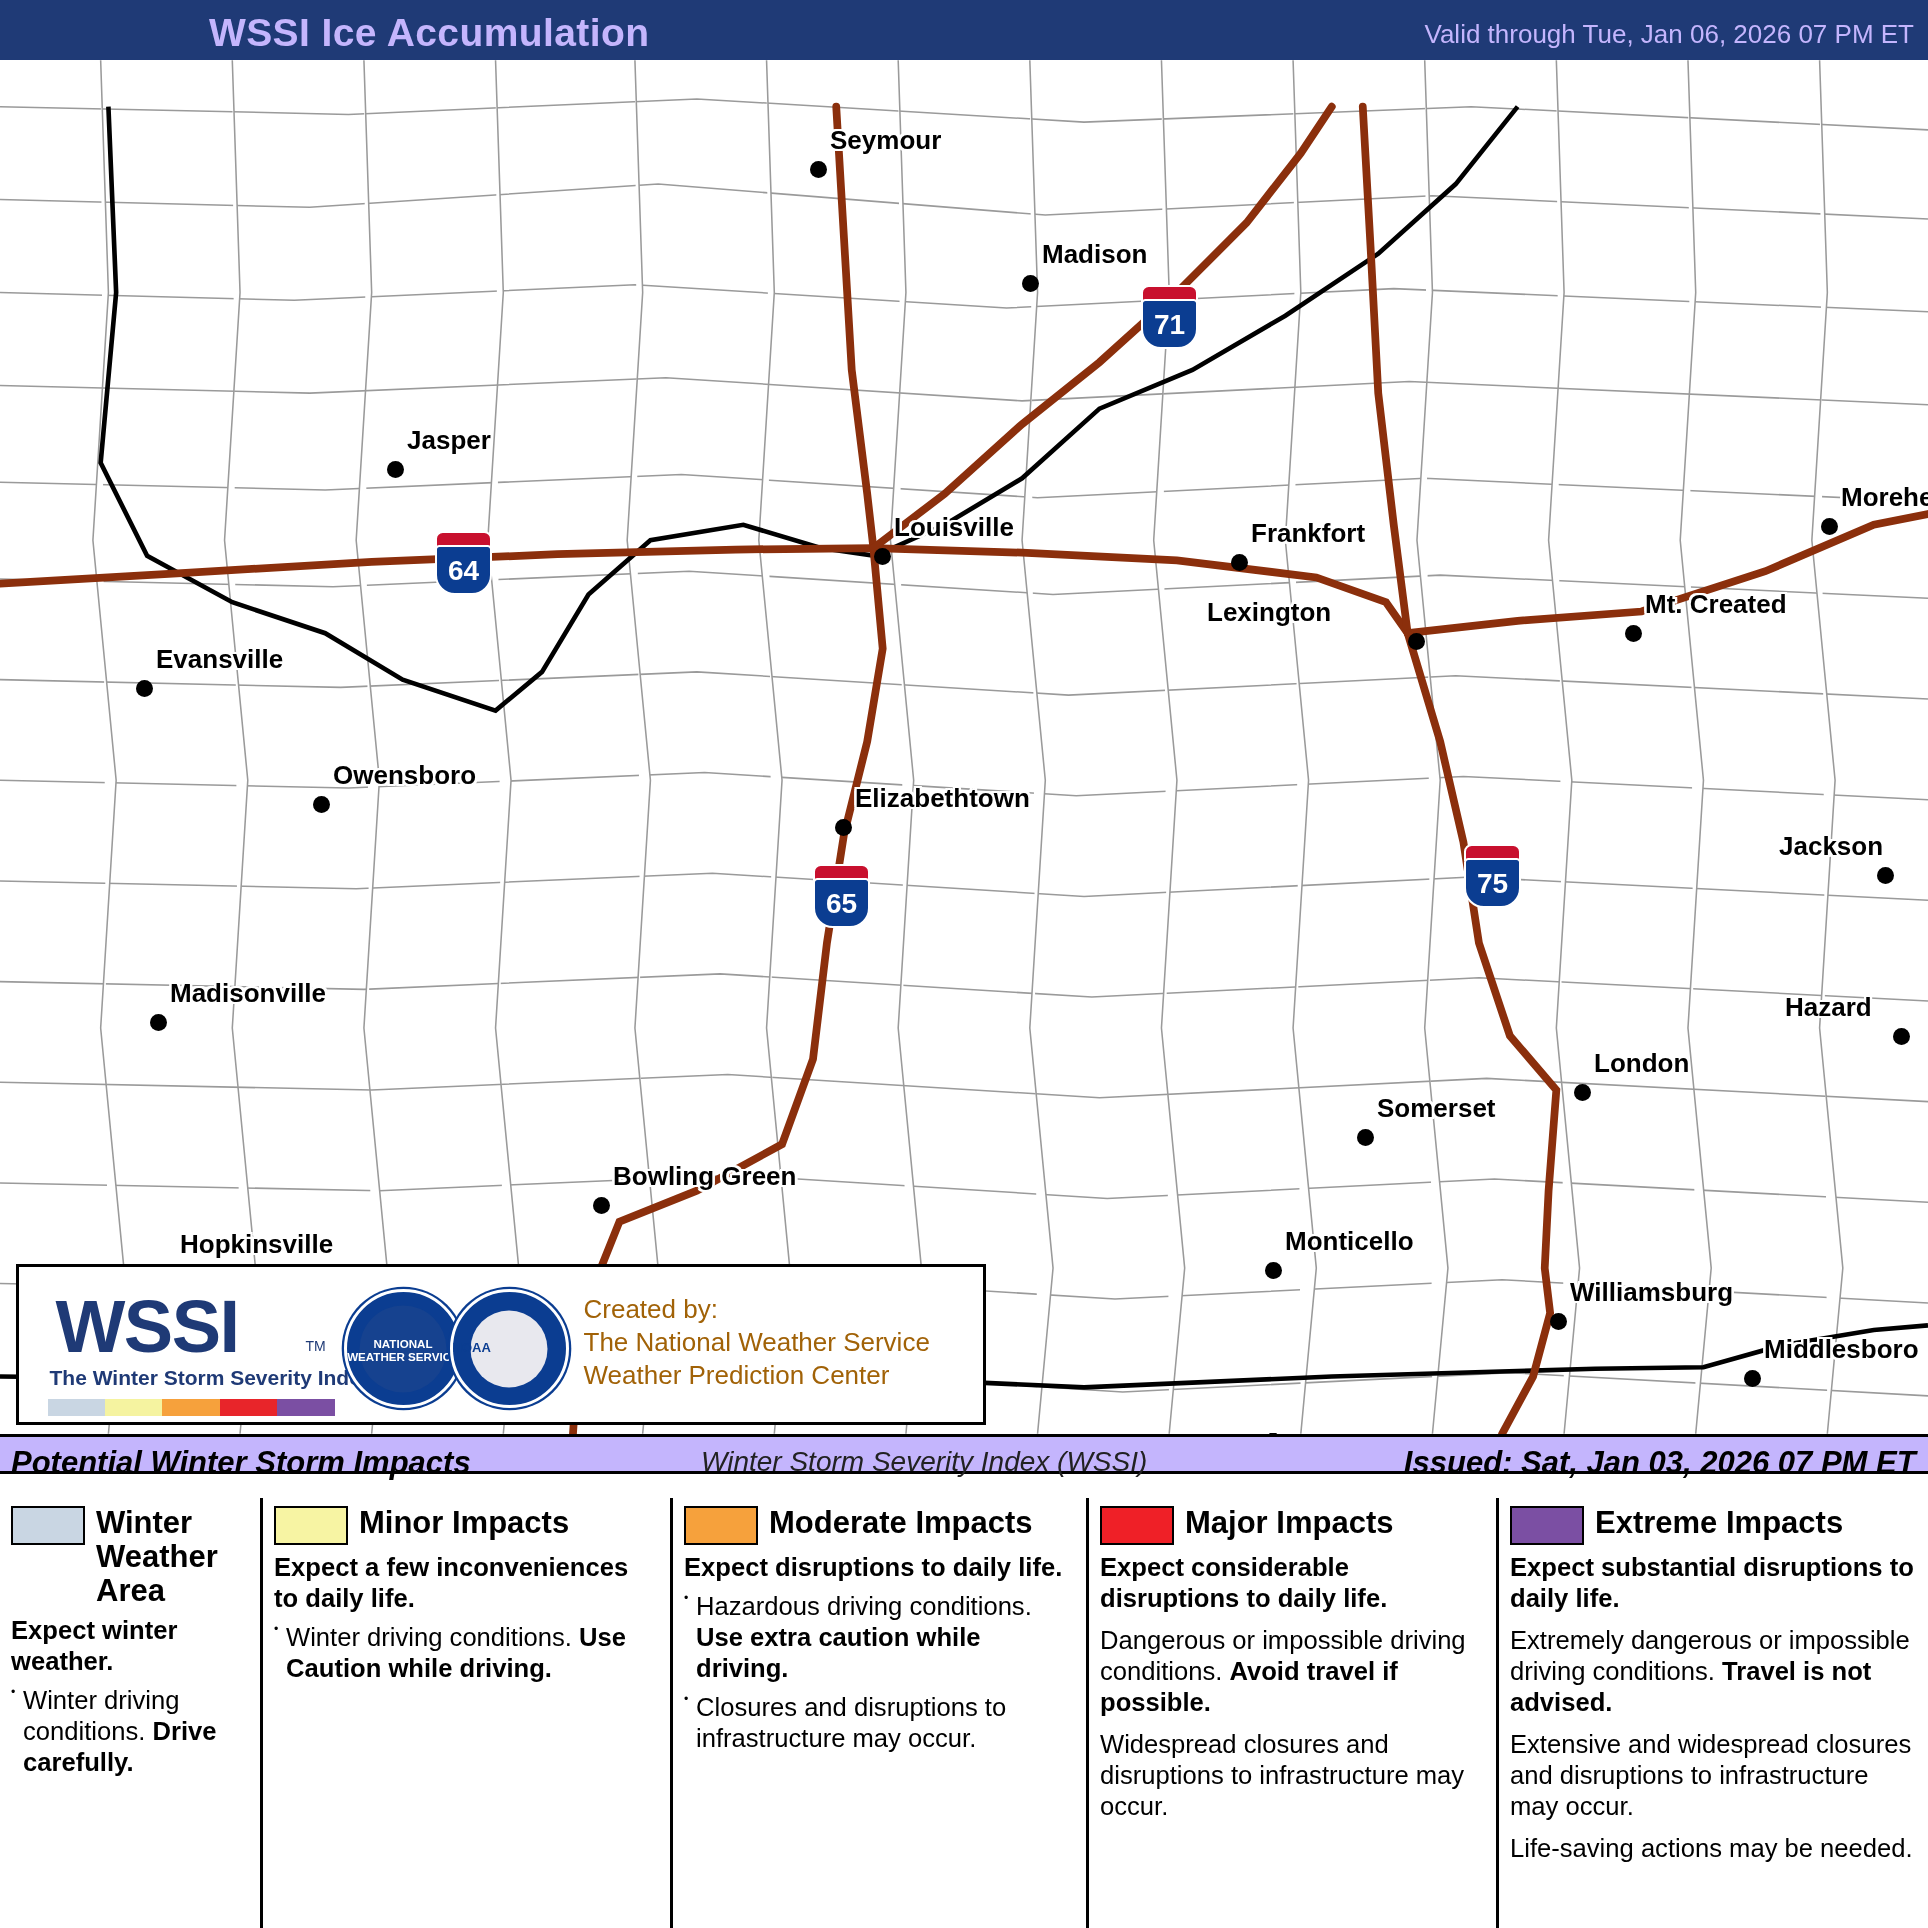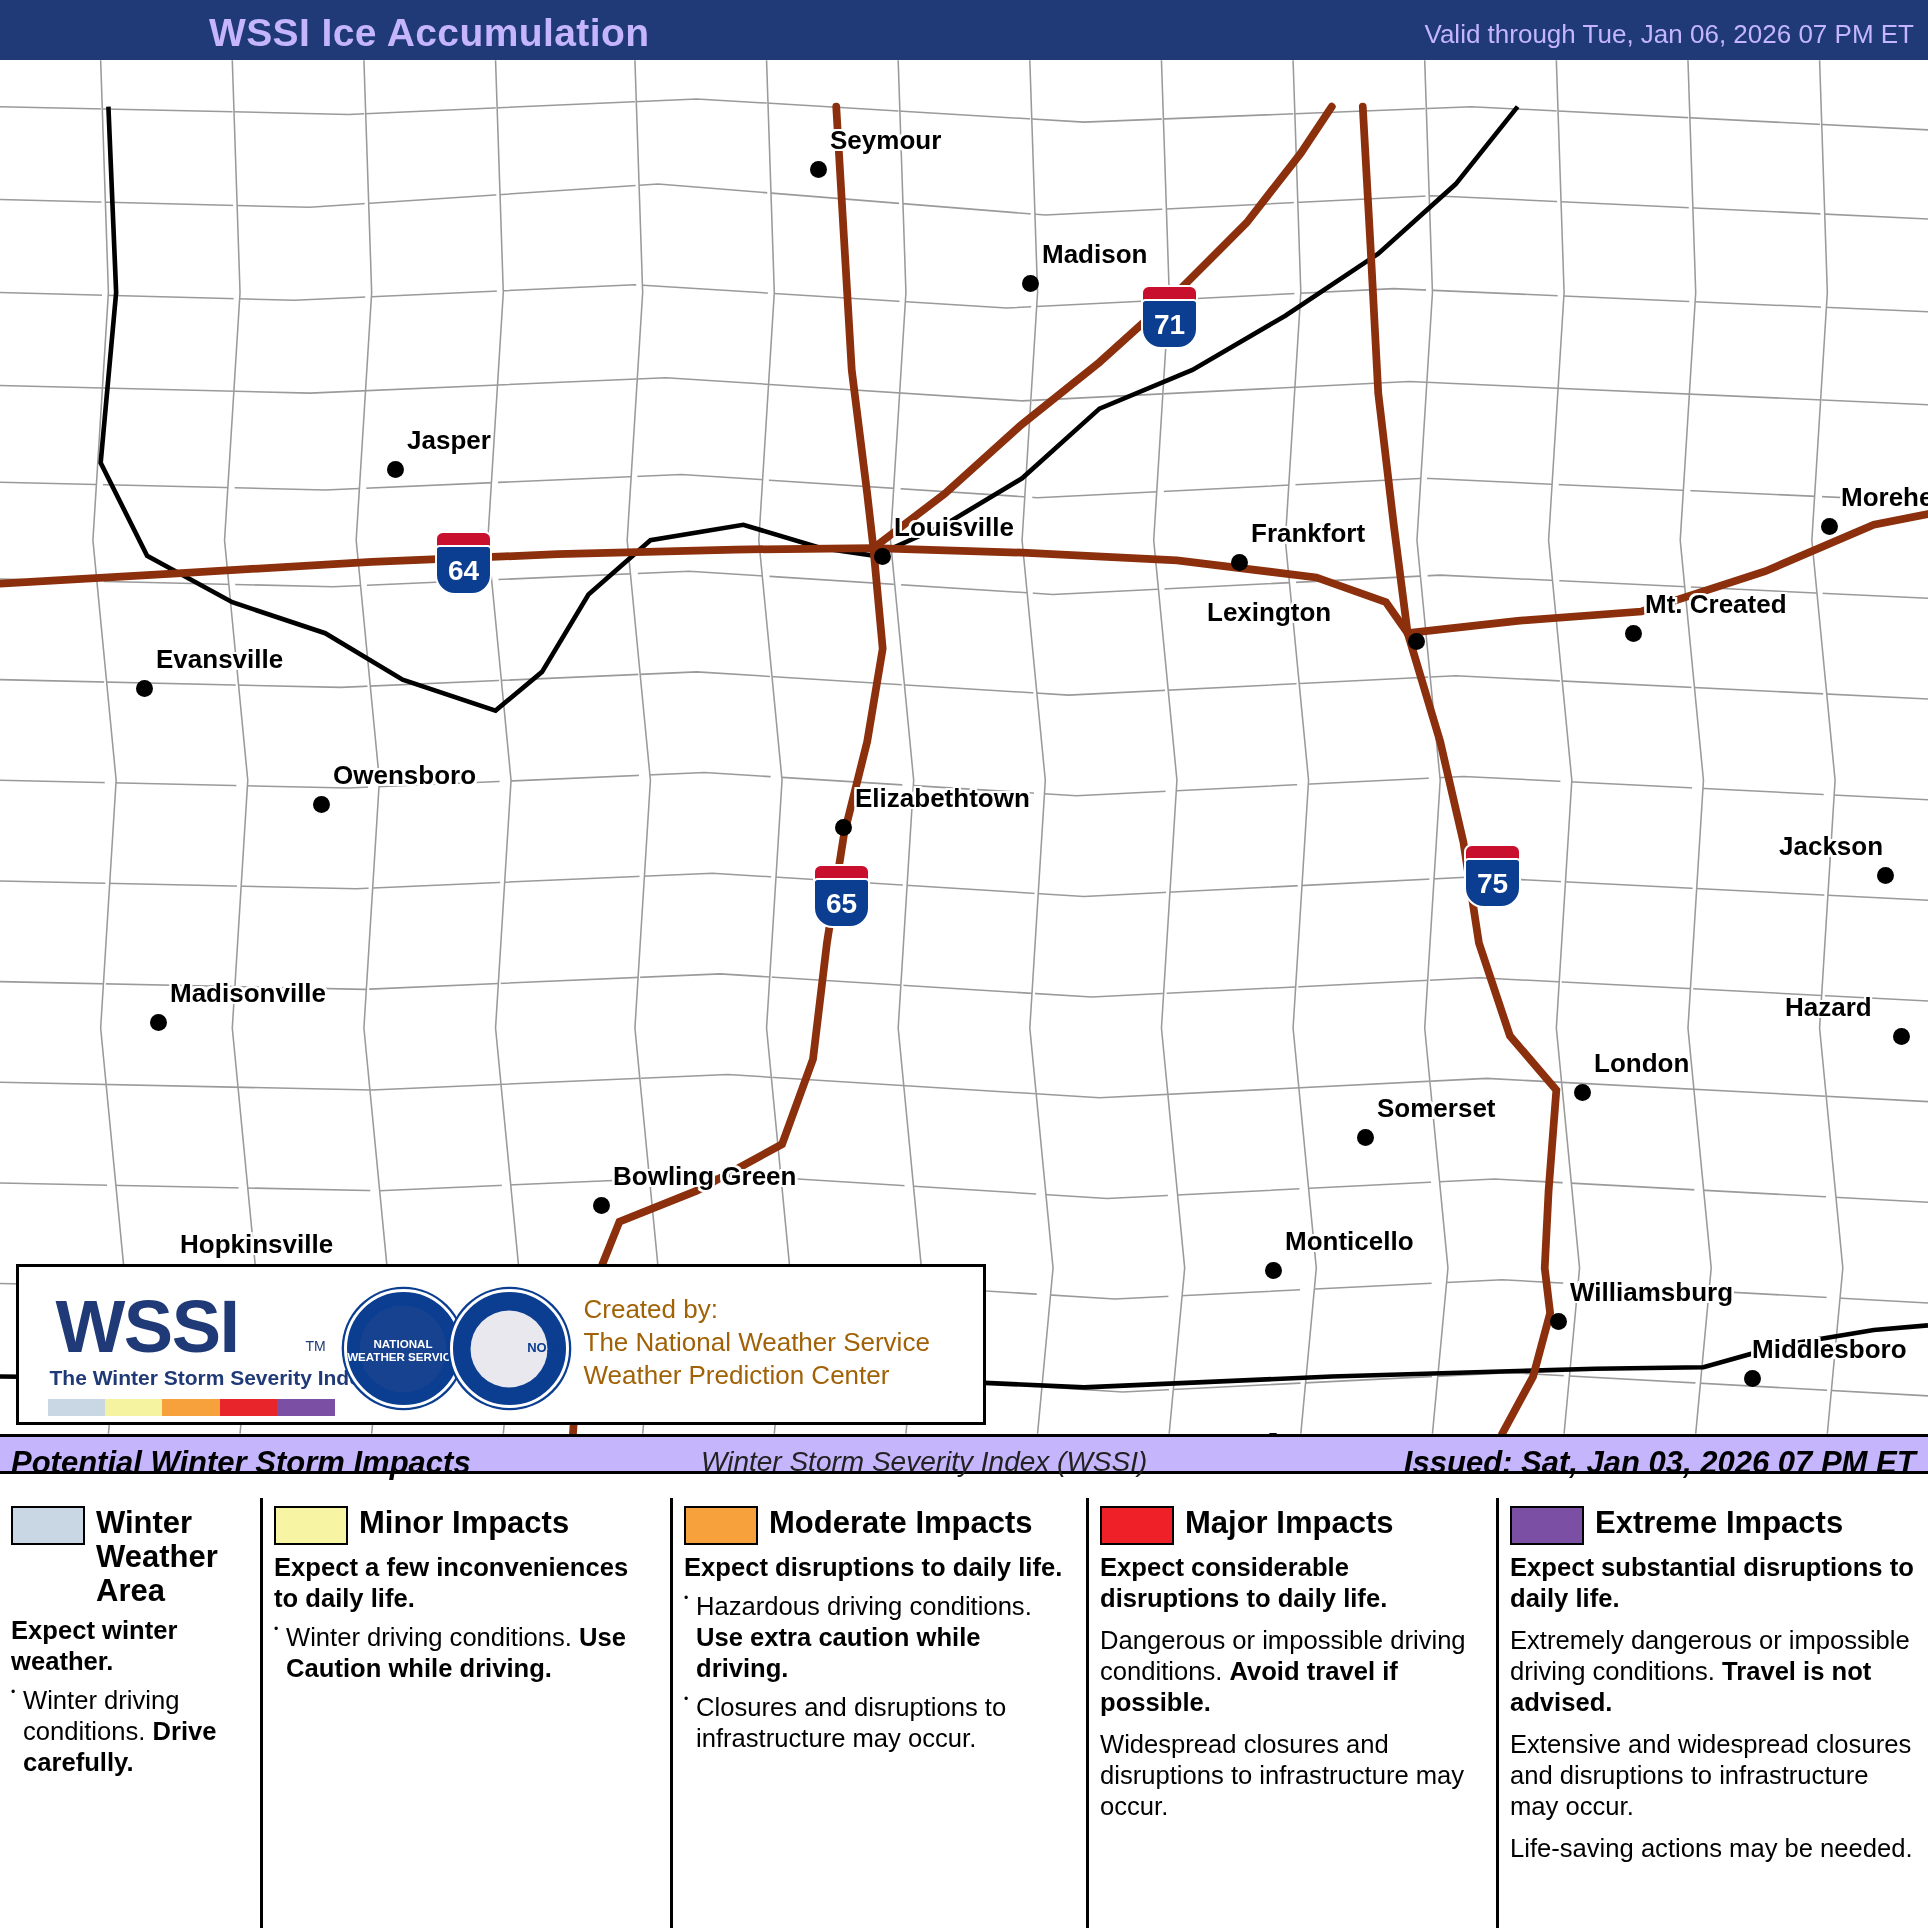--- a/index.html
+++ b/index.html
@@ -39,21 +39,21 @@
   .wssi-bar div{flex:1;}
   .nws-seal{position:absolute;left:325px;top:22px;width:113px;height:113px;border-radius:50%;
      background:#0b3d91;border:3.1px solid #fff;box-shadow:0 0 0 2.3px #0b3d91;}
   .nws-seal .ring{position:absolute;left:50%;top:50%;transform:translate(-50%,-50%);
      width:87px;height:87px;border-radius:50%;background:#16428f;}
   .nws-seal .txt{position:absolute;left:0;top:45px;width:113px;text-align:center;color:#fff;font-size:11.6px;font-weight:bold;}
   .noaa-seal{position:absolute;left:431px;top:22px;width:113px;height:113px;border-radius:50%;
      background:#0b3d91;border:3.1px solid #fff;box-shadow:0 0 0 2.3px #0b3d91;}
   .noaa-seal .bird{position:absolute;left:50%;top:50%;transform:translate(-50%,-50%);
      width:77px;height:77px;border-radius:50%;background:#e8e8ee;}
-  .noaa-seal .txt{position:absolute;left:0;top:48px;width:113px;text-align:right;color:#0b3d91;font-size:13px;font-weight:bold;}
+  .noaa-seal .txt{position:absolute;left:0;top:48px;width:113px;text-align:left;color:#0b3d91;font-size:13px;font-weight:bold;}
   .created{position:absolute;left:565px;top:26px;font-size:26px;color:#a16207;line-height:33px;}
 
   
   .impactbar{position:absolute;left:0;top:1434px;width:1928px;height:40px;background:#c4b5fd;border-top:3.1px solid #000;border-bottom:3.1px solid #000;box-sizing:border-box;font-style:italic;}
   .impactbar .left{position:absolute;left:11px;top:7.7px;font-size:31px;font-weight:bold;color:#000;}
   .impactbar .mid{position:absolute;left:701px;top:9.3px;font-size:28px;color:#222;}
   .impactbar .right{position:absolute;right:12.4px;top:7.7px;font-size:31px;font-weight:bold;color:#000;}
 
   
   .legend{position:absolute;left:0;top:1482px;width:1928px;height:446px;display:flex;margin-top:16px;}
@@ -216,21 +216,21 @@
     <div class="city" style="left:160px;top:1205px">
       <div class="dot"></div>
       <div class="lbl" style="left:20px;top:-36px">Hopkinsville</div>
     </div>
     <div class="city" style="left:1550px;top:1253px">
       <div class="dot"></div>
       <div class="lbl" style="left:20px;top:-36px">Williamsburg</div>
     </div>
     <div class="city" style="left:1744px;top:1310px">
       <div class="dot"></div>
-      <div class="lbl" style="left:8px;top:-36px">Middlesboro</div>
+      <div class="lbl" style="left:20px;top:-36px">Middlesboro</div>
     </div>
     <div class="city" style="left:1244px;top:1403px">
 
       <div class="lbl" style="left:20px;top:-36px">Jamestown</div>
     </div>
 
     <div class="shield" style="left:1141px;top:225px">
       <div class="top"></div>
         <div class="body"></div>
       <div class="num">71</div>

